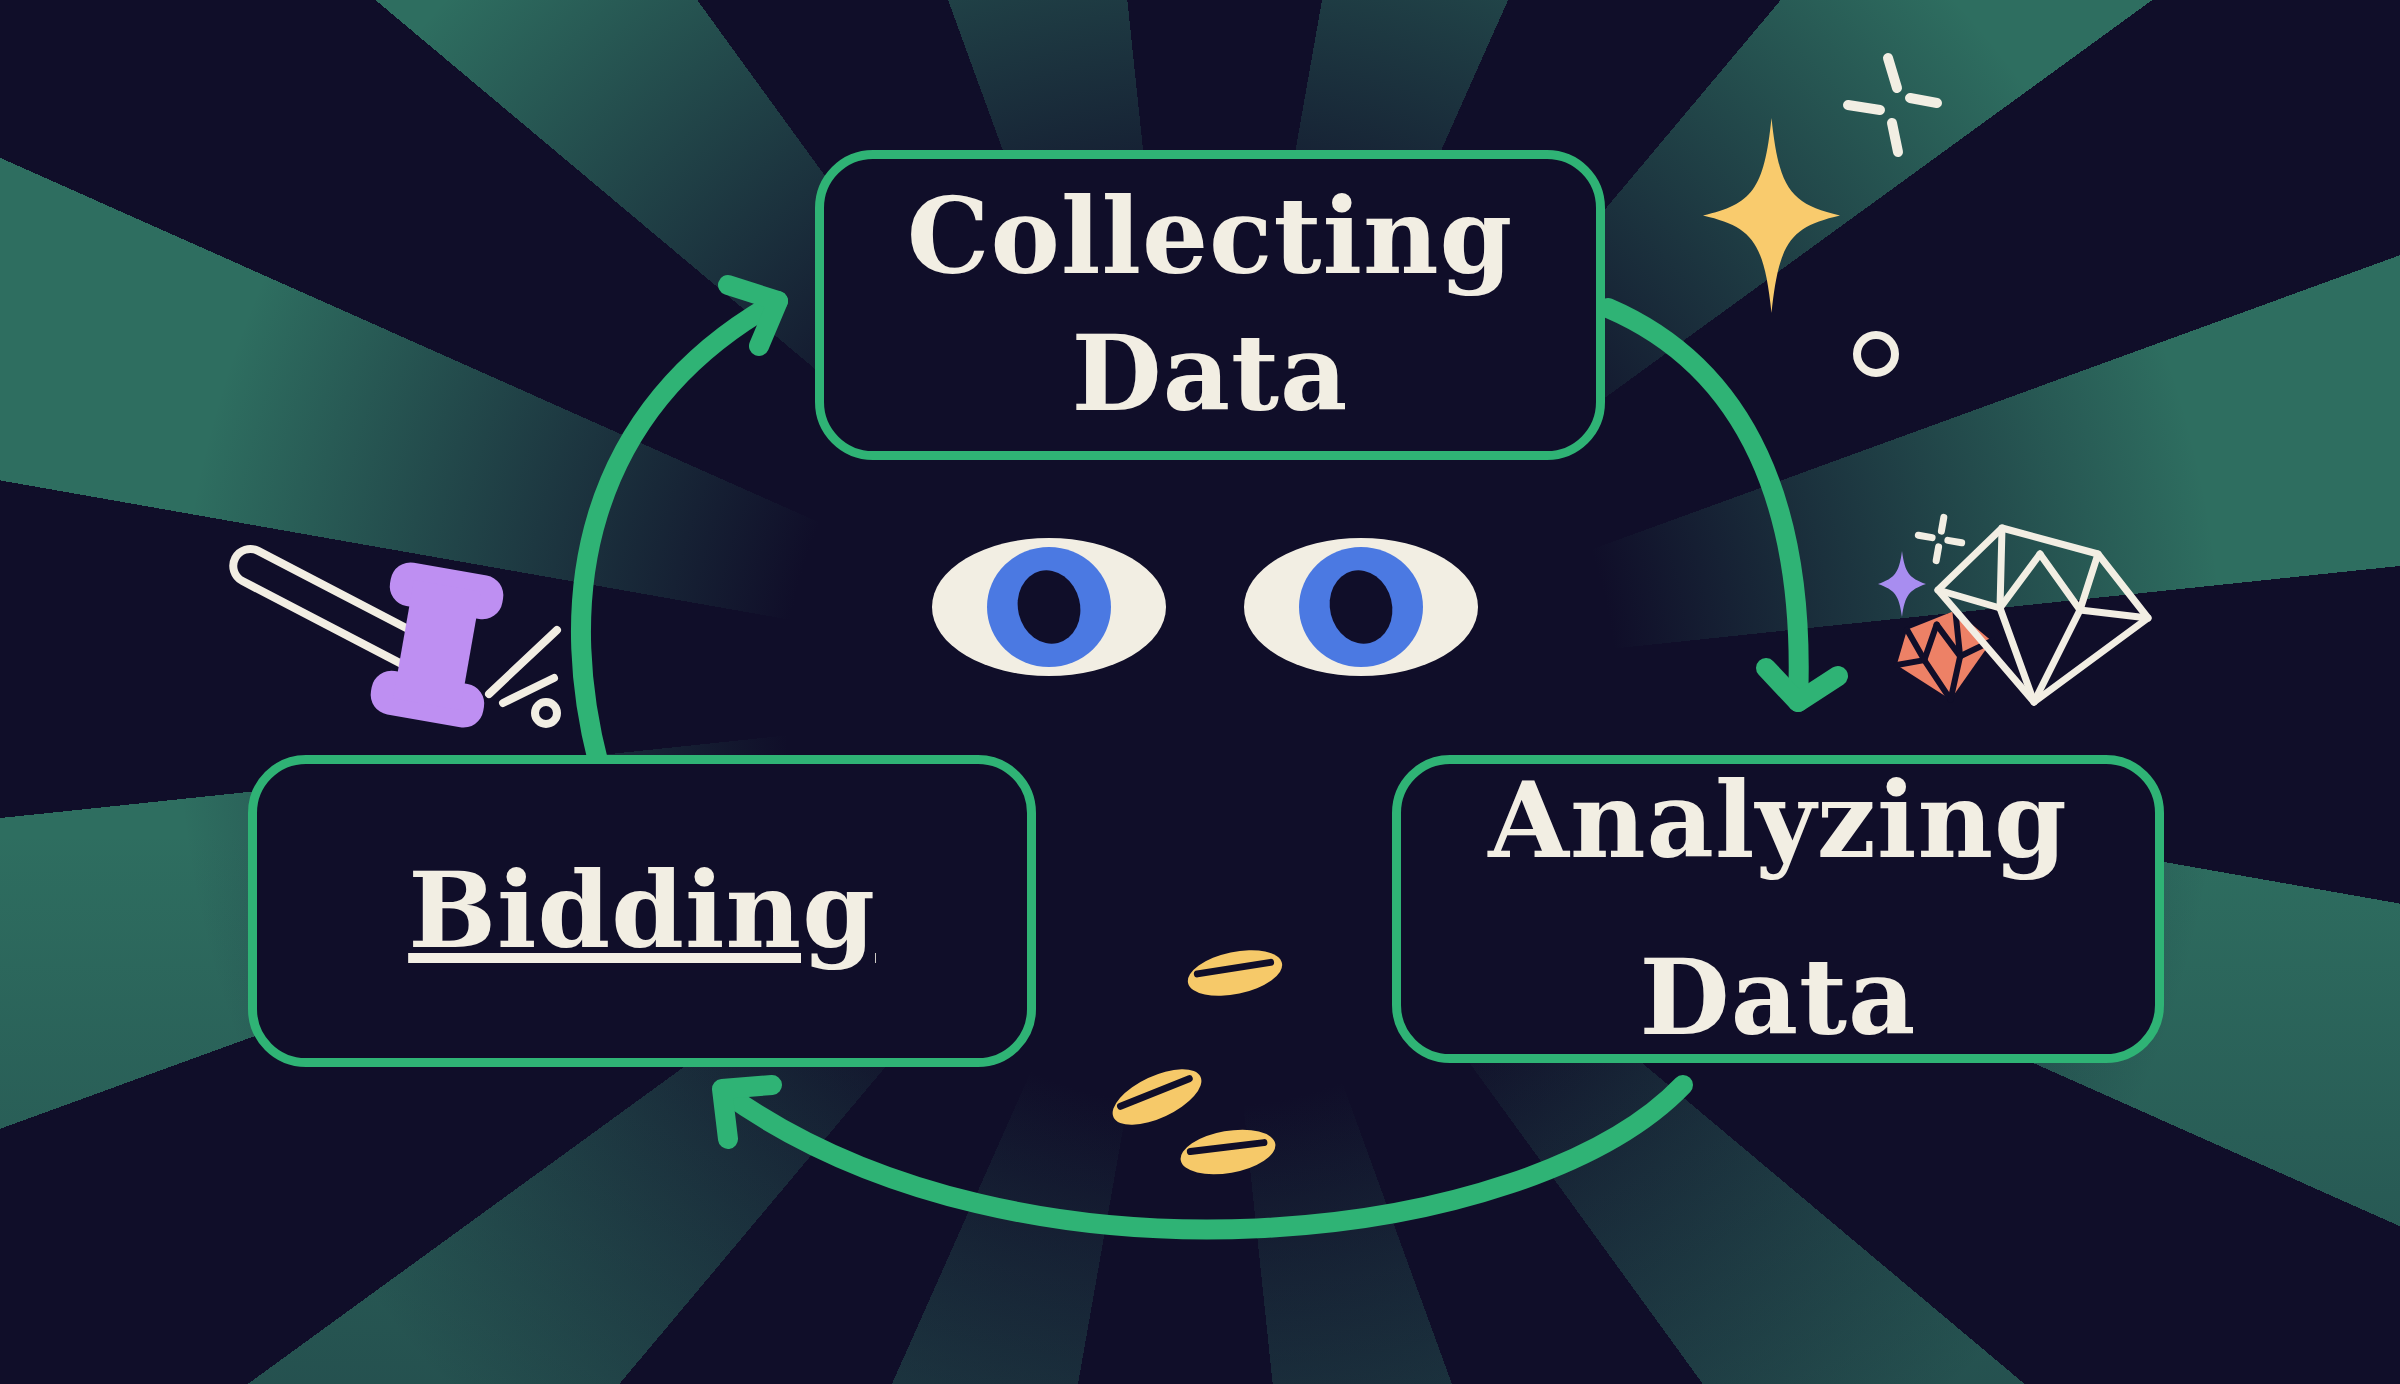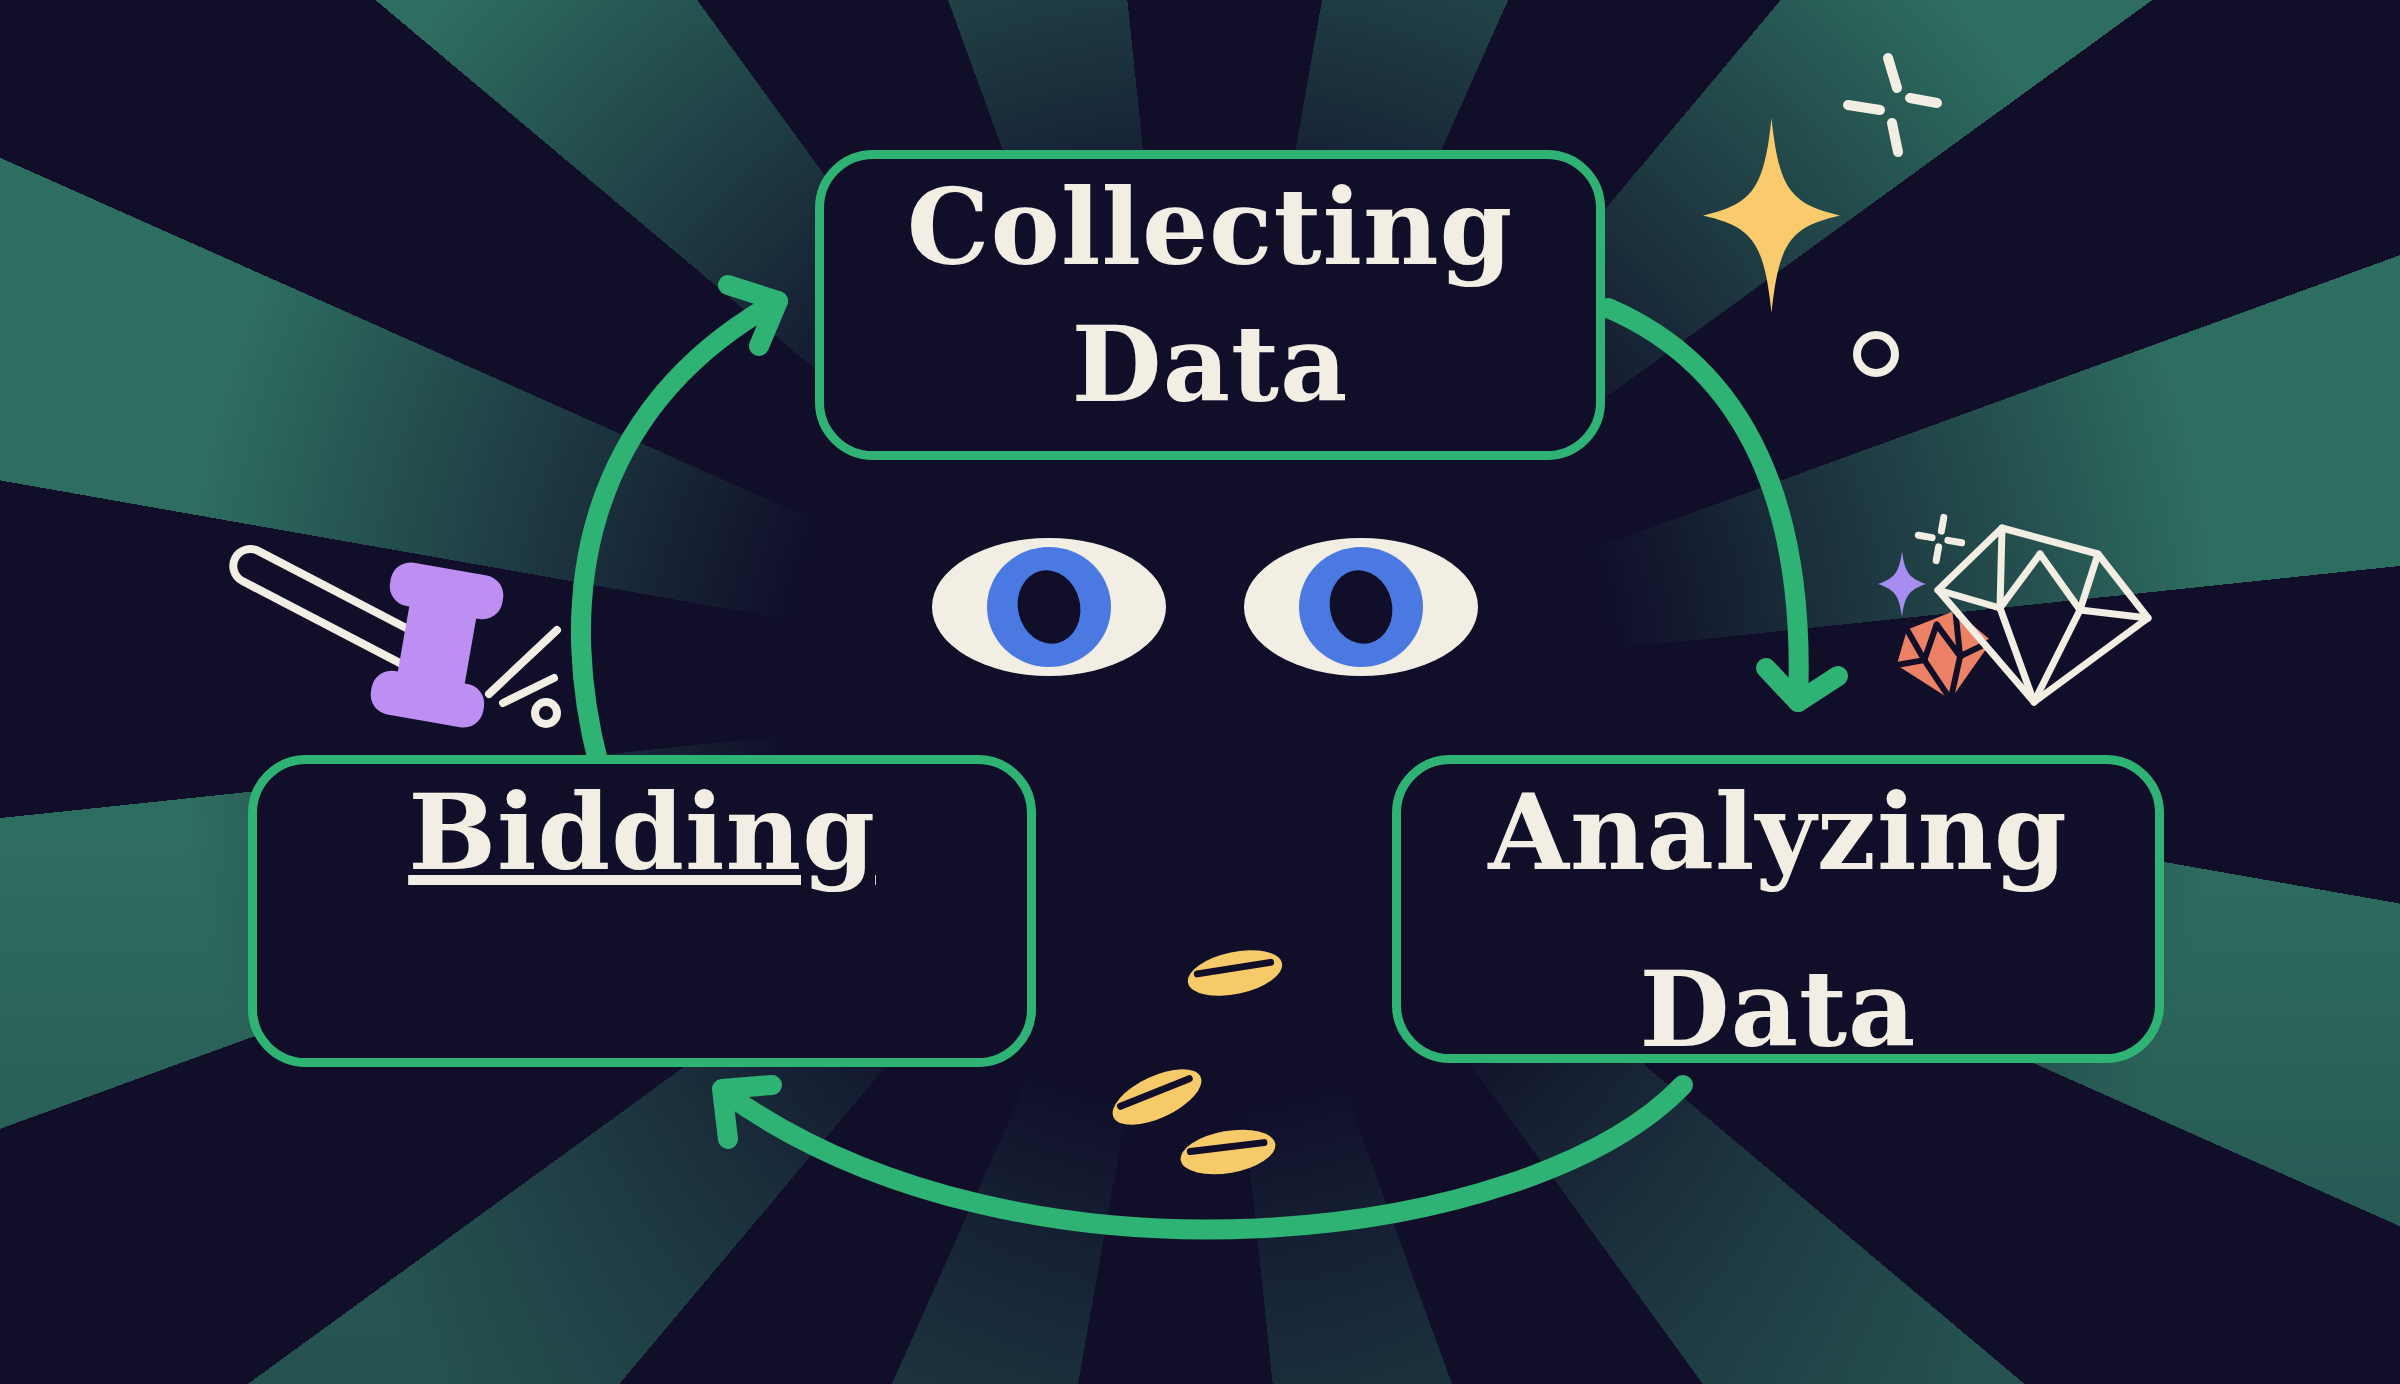--- a/index.html
+++ b/index.html
@@ -30,21 +30,21 @@
   
   .node {
     position: absolute;
     box-sizing: border-box;
     background: #100e29;
     border: 9px solid #2fb375;
     border-radius: 58px;
     display: flex;
     flex-direction: column;
     align-items: center;
-    justify-content: flex-start;
+    justify-content: center;
     color: #f2eee3;
     font-weight: bold;
     font-size: 104px;
     line-height: 1.32;
     text-align: center;
     letter-spacing: 1px;
   }
   .node-collecting { left: 815px; top: 150px;  width: 790px; height: 310px; }
   .node-bidding    { left: 248px; top: 755px;  width: 788px; height: 312px; text-decoration: underline; }
   .node-analyzing  { left: 1392px; top: 755px; width: 772px; height: 308px; gap: 40px; }

